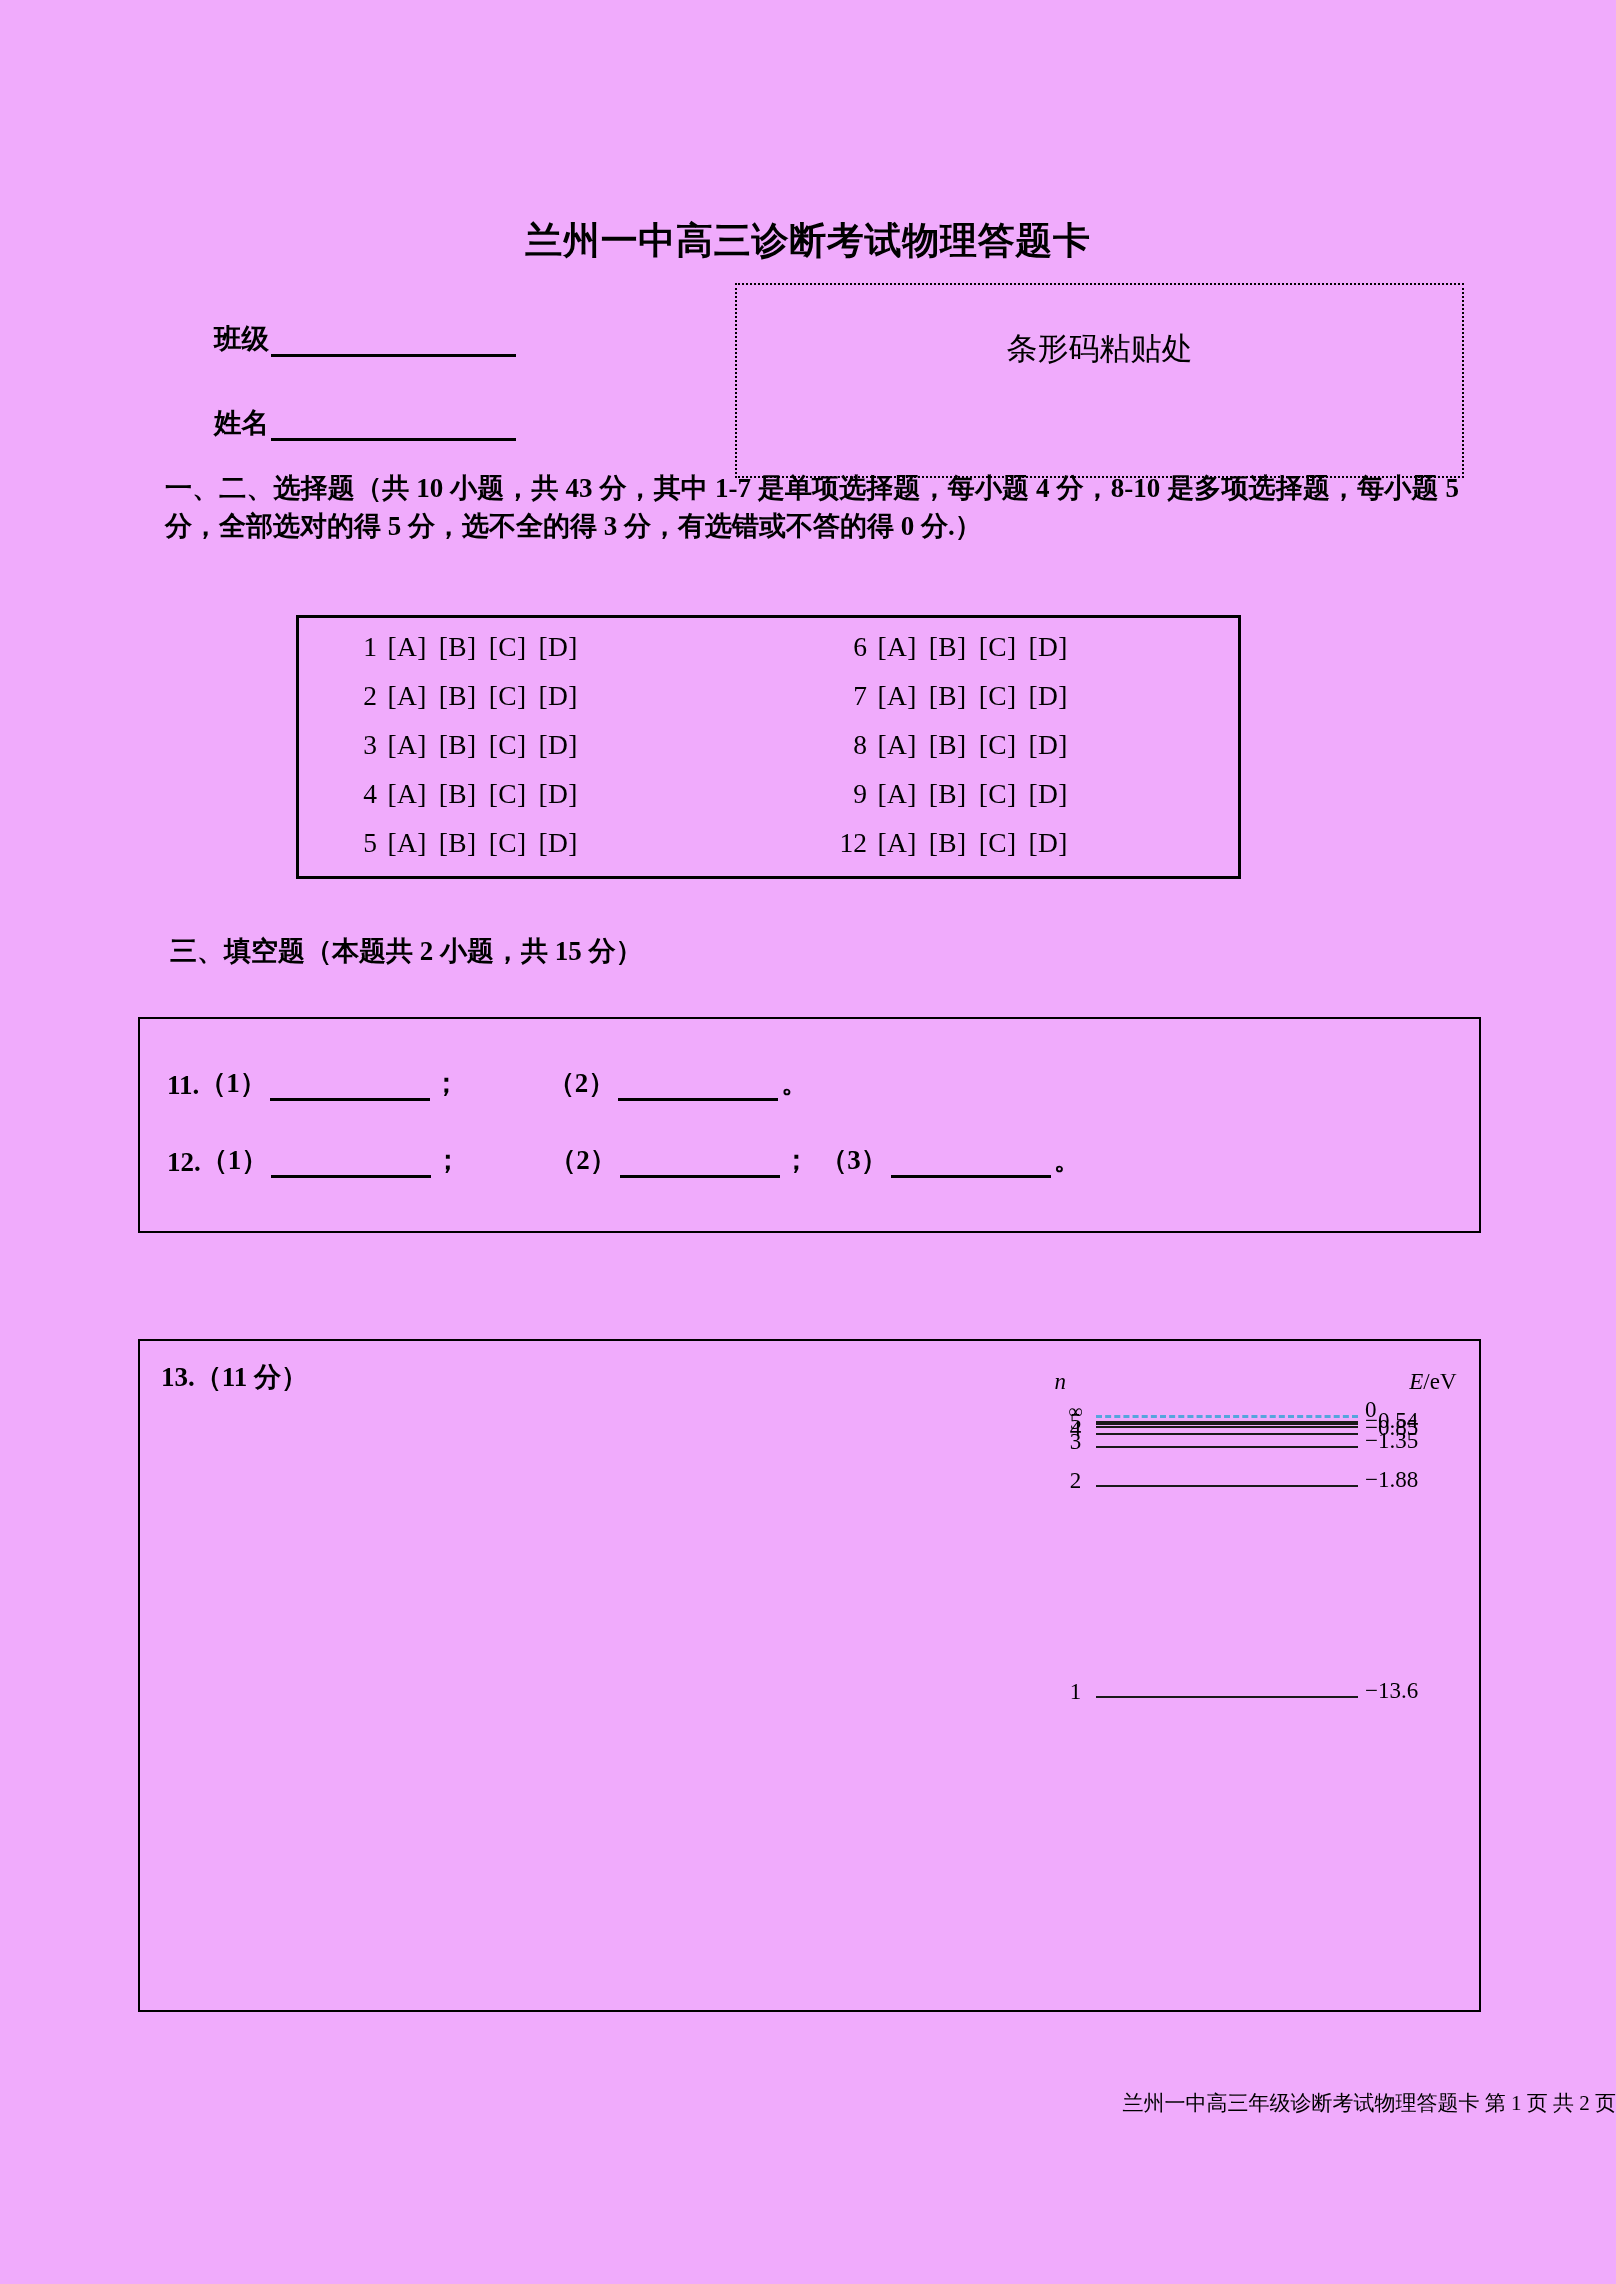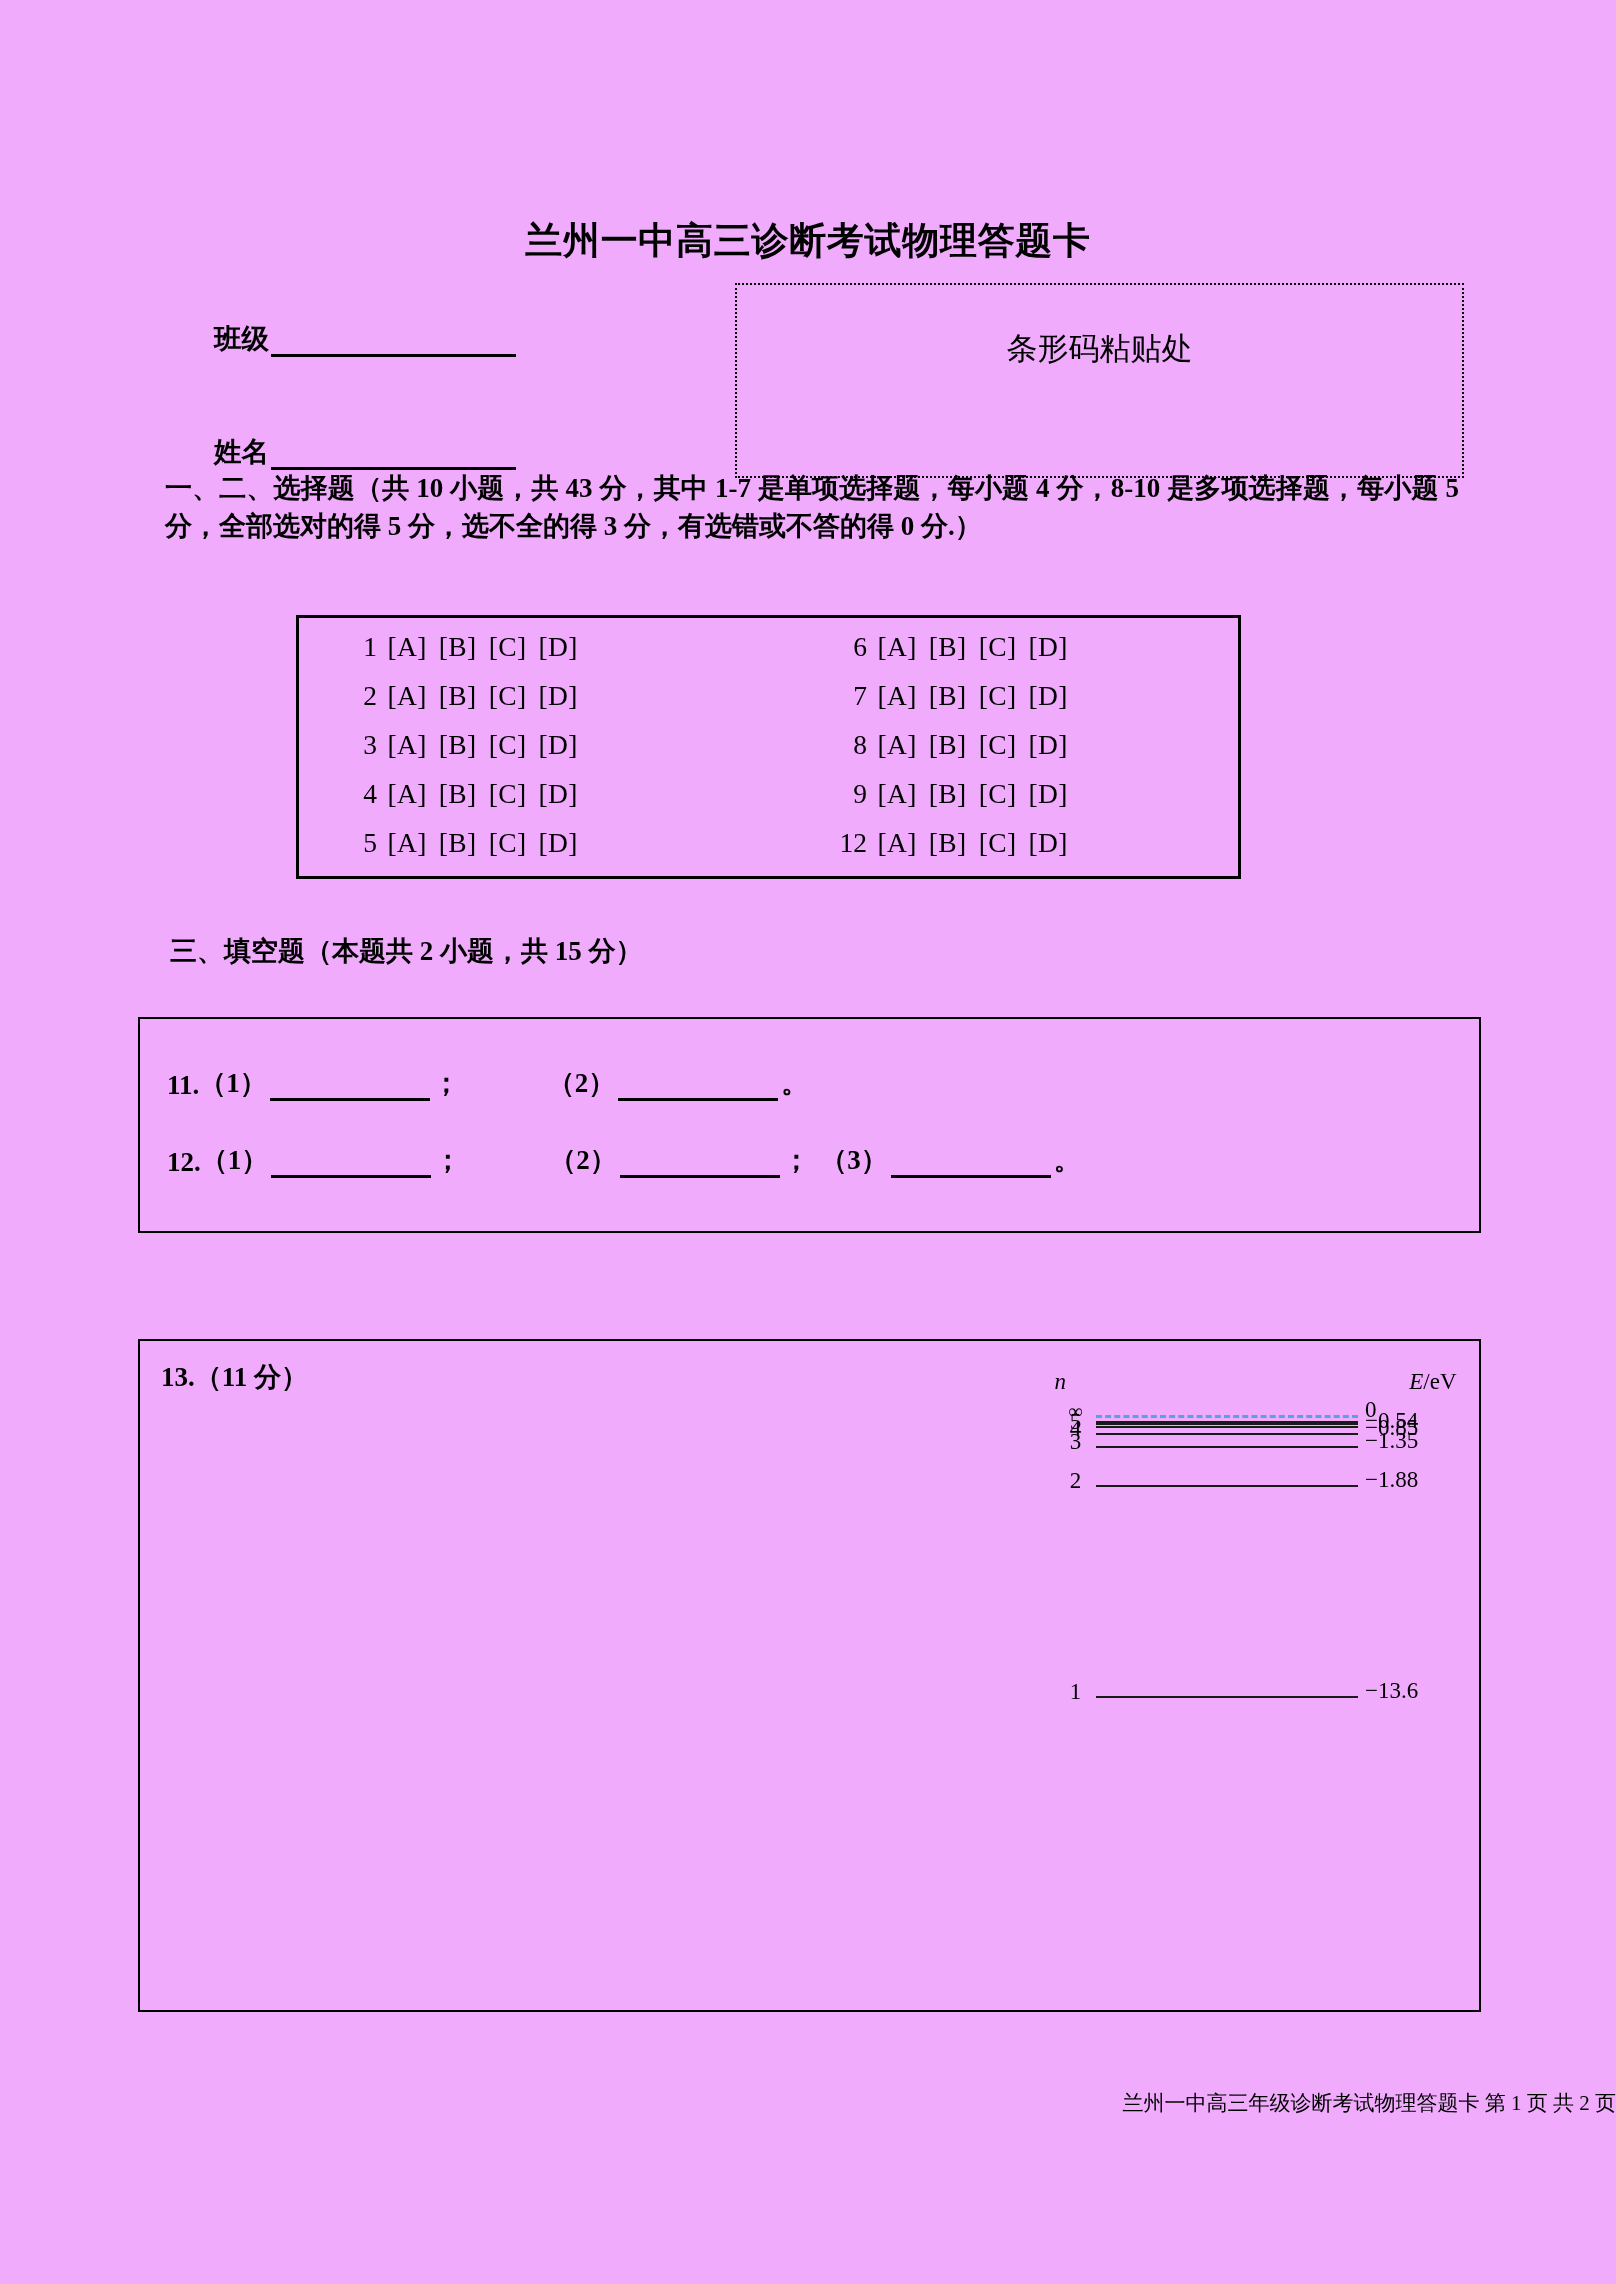--- a/index.html
+++ b/index.html
@@ -34,21 +34,21 @@
 
   
   .id-block {
     position: absolute;
     top: 321px;
     left: 214px;
   }
   .id-row {
     display: flex;
     align-items: flex-end;
-    margin-bottom: 77px;
+    margin-bottom: 48px;
     font-size: 27.5px;
     font-weight: bold;
   }
   .id-label {
     font-family: "Liberation Serif", "DejaVu Serif", serif;
   }
   .id-rule {
     width: 245px;
     border-bottom: 3px solid #000;
     margin-left: 1.5px;

